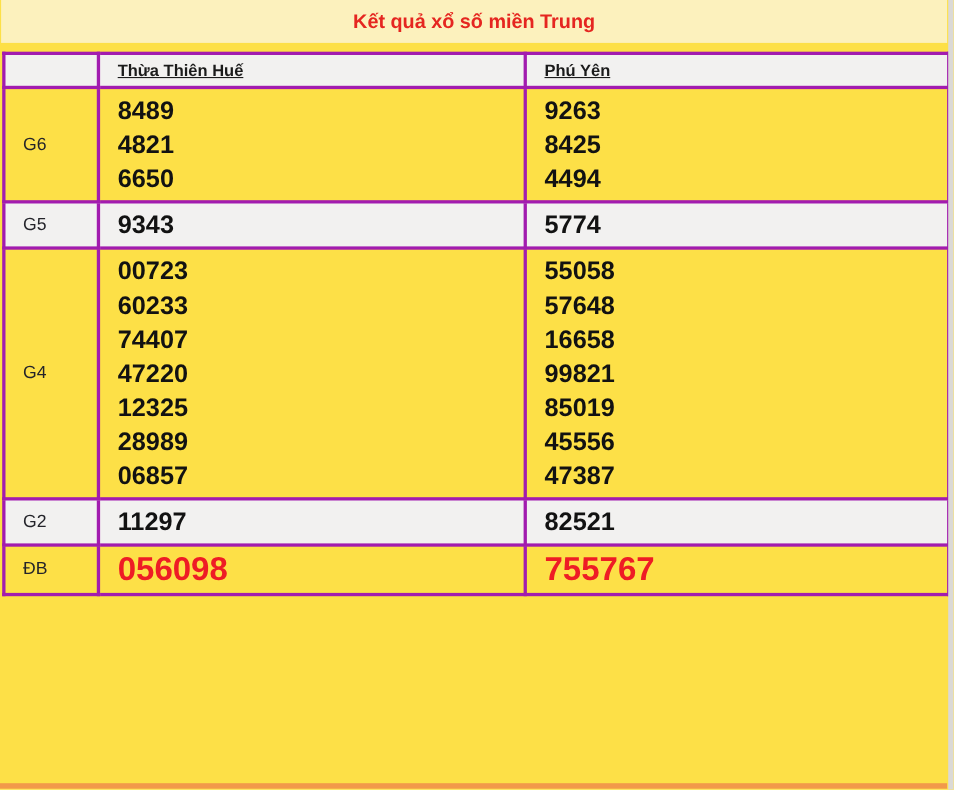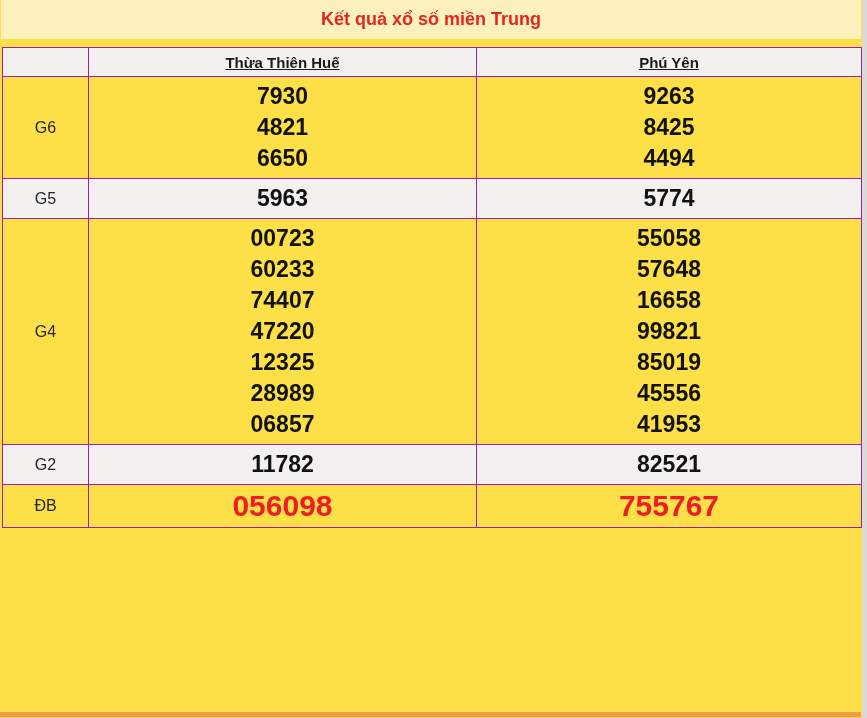--- a/index.html
+++ b/index.html
@@ -19,21 +19,21 @@
   }
   .title-red{color:#e52620;}
   .title-black{color:#1a1a1a;}
 
   
   table.results{
     position:absolute;left:2px;top:47px;width:859px;
     border-collapse:collapse;table-layout:fixed;
   }
   table.results th, table.results td{
-    border:1px solid #a21caf;text-align:center;vertical-align:middle;
+    border:3px solid #a21caf;text-align:left;vertical-align:middle;
     padding:4px 16px;
   }
   col.c-label{width:86px;}
   col.c-hue{width:388px;}
   col.c-py{width:385px;}
   thead th{
     height:20px;background:#f2f1f0;
     font-size:15px;font-weight:bold;color:#1b1b1b;padding:2px 0;
   }
   thead th a{color:#1b1b1b;text-decoration:underline;cursor:pointer;}
@@ -75,34 +75,34 @@
       <tr>
         <th></th>
         <th><a>Thừa Thiên Huế</a></th>
         <th><a>Phú Yên</a></th>
       </tr>
     </thead>
     <tbody id="rows-body">
         <tr>
           <td class="label">G6</td>
           <td>
-            <div class="num">7930</div>
+            <div class="num">8489</div>
             <div class="num">4821</div>
             <div class="num">6650</div>
           </td>
           <td>
             <div class="num">9263</div>
             <div class="num">8425</div>
             <div class="num">4494</div>
           </td>
         </tr>
         <tr>
           <td class="label">G5</td>
           <td>
-            <div class="num">5963</div>
+            <div class="num">9343</div>
           </td>
           <td>
             <div class="num">5774</div>
           </td>
         </tr>
         <tr>
           <td class="label">G4</td>
           <td>
             <div class="num">00723</div>
             <div class="num">60233</div>
@@ -112,27 +112,27 @@
             <div class="num">28989</div>
             <div class="num">06857</div>
           </td>
           <td>
             <div class="num">55058</div>
             <div class="num">57648</div>
             <div class="num">16658</div>
             <div class="num">99821</div>
             <div class="num">85019</div>
             <div class="num">45556</div>
-            <div class="num">41953</div>
+            <div class="num">47387</div>
           </td>
         </tr>
         <tr>
           <td class="label">G2</td>
           <td>
-            <div class="num">11782</div>
+            <div class="num">11297</div>
           </td>
           <td>
             <div class="num">82521</div>
           </td>
         </tr>
         <tr class="highlight">
           <td class="label">ĐB</td>
           <td>
             <div class="num">056098</div>
           </td>

